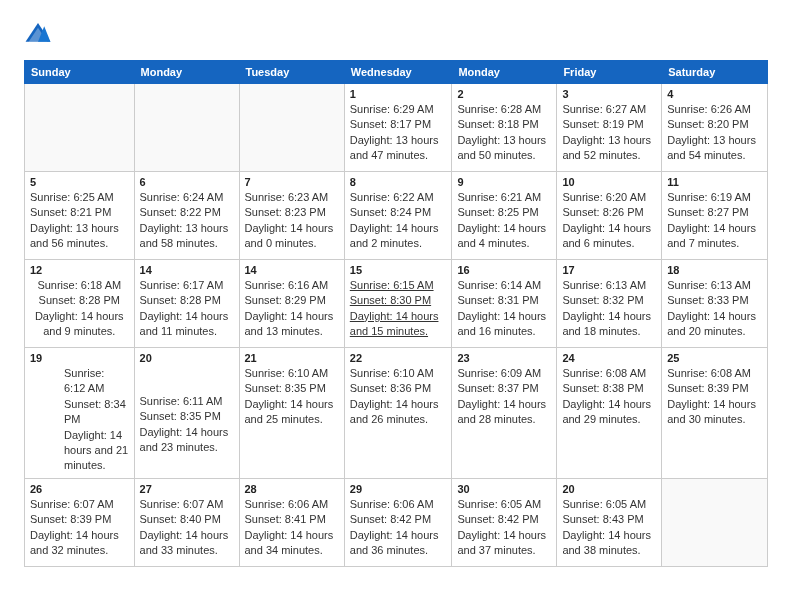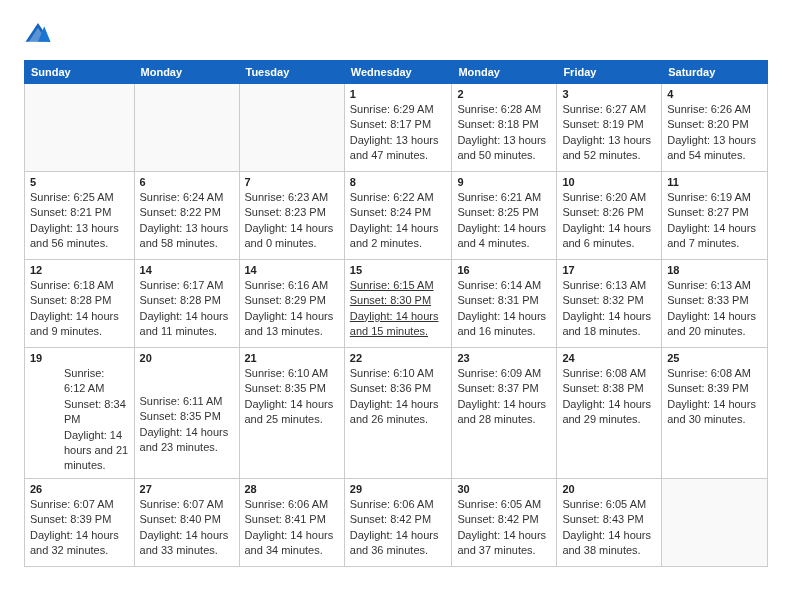--- a/index.html
+++ b/index.html
@@ -197,21 +197,21 @@
           <td>
             <span class="day-num">11</span>
             <div class="day-info" style="white-space: pre-line;">Sunrise: 6:19 AM
 Sunset: 8:27 PM
 Daylight: 14 hours and 7 minutes.</div>
           </td>
         </tr>
         <tr>
           <td>
             <span class="day-num">12</span>
-            <div class="day-info" style="white-space: pre-line;">Sunrise: 6:18 AM
+            <div class="day-info" style="white-space: pre-line; text-align: center;">Sunrise: 6:18 AM
 Sunset: 8:28 PM
 Daylight: 14 hours and 9 minutes.</div>
           </td>
           <td>
             <span class="day-num">14</span>
             <div class="day-info" style="white-space: pre-line;">Sunrise: 6:17 AM
 Sunset: 8:28 PM
 Daylight: 14 hours and 11 minutes.</div>
           </td>
           <td>

